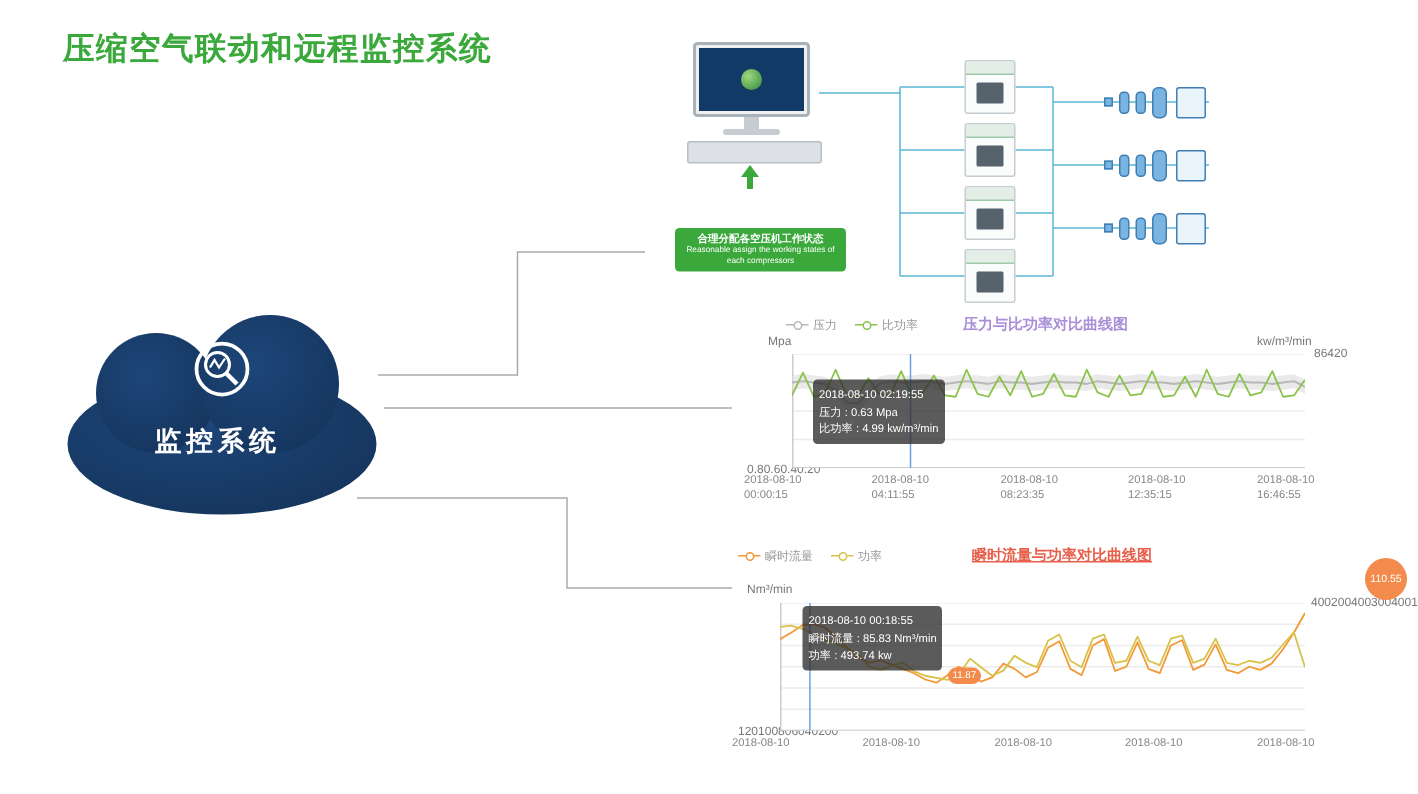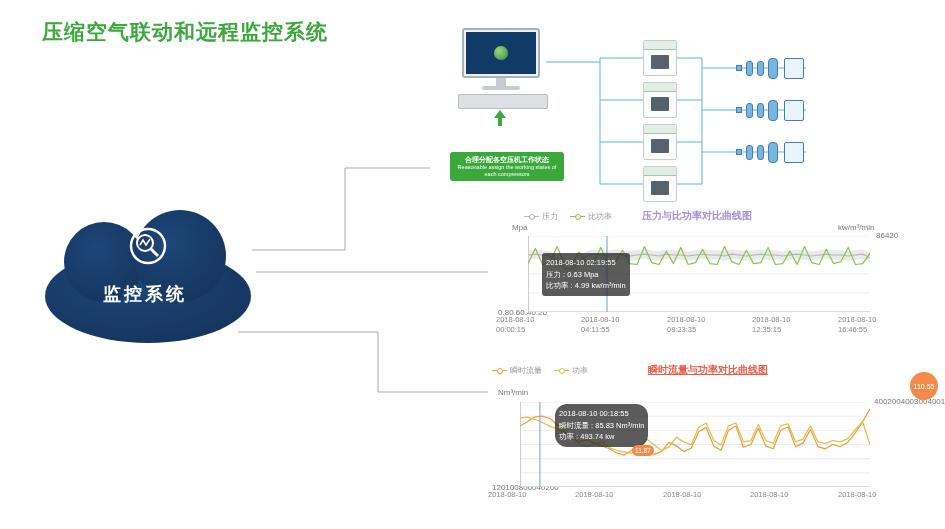--- a/index.html
+++ b/index.html
@@ -84,21 +84,21 @@
   .xt span{display:block;}
   .x1 .xt{top:107px;}
   .x1 .xt:nth-child(1){left:6px}.x1 .xt:nth-child(2){left:91px}.x1 .xt:nth-child(3){left:177px}
   .x1 .xt:nth-child(4){left:262px}.x1 .xt:nth-child(5){left:348px}
   .x2 .xt{top:130px;}
   .x2 .xt:nth-child(1){left:-2px}.x2 .xt:nth-child(2){left:85px}.x2 .xt:nth-child(3){left:173px}
   .x2 .xt:nth-child(4){left:260px}.x2 .xt:nth-child(5){left:348px}
   .tooltip{position:absolute;background:rgba(45,45,45,0.78);color:#fff;font-size:7.5px;
            line-height:1.55;padding:4px 4px;border-radius:3px;white-space:nowrap;z-index:5;}
   .tt1{left:52px;top:45px;}
-  .tt2{left:65px;top:44px;border-radius:12px;}
+  .tt2{left:45px;top:44px;}
   .badge{position:absolute;background:#f28b4b;color:#fff;display:flex;align-items:center;
          justify-content:center;z-index:6;}
   .badge-end{left:420px;top:12px;width:28px;height:28px;border-radius:50%;font-size:7px;}
   .badge-mid{left:142px;top:85px;padding:2px 3px;border-radius:8px;font-size:6.5px;}
 </style>
 </head>
 <body>
 
 <div class="page">
 

